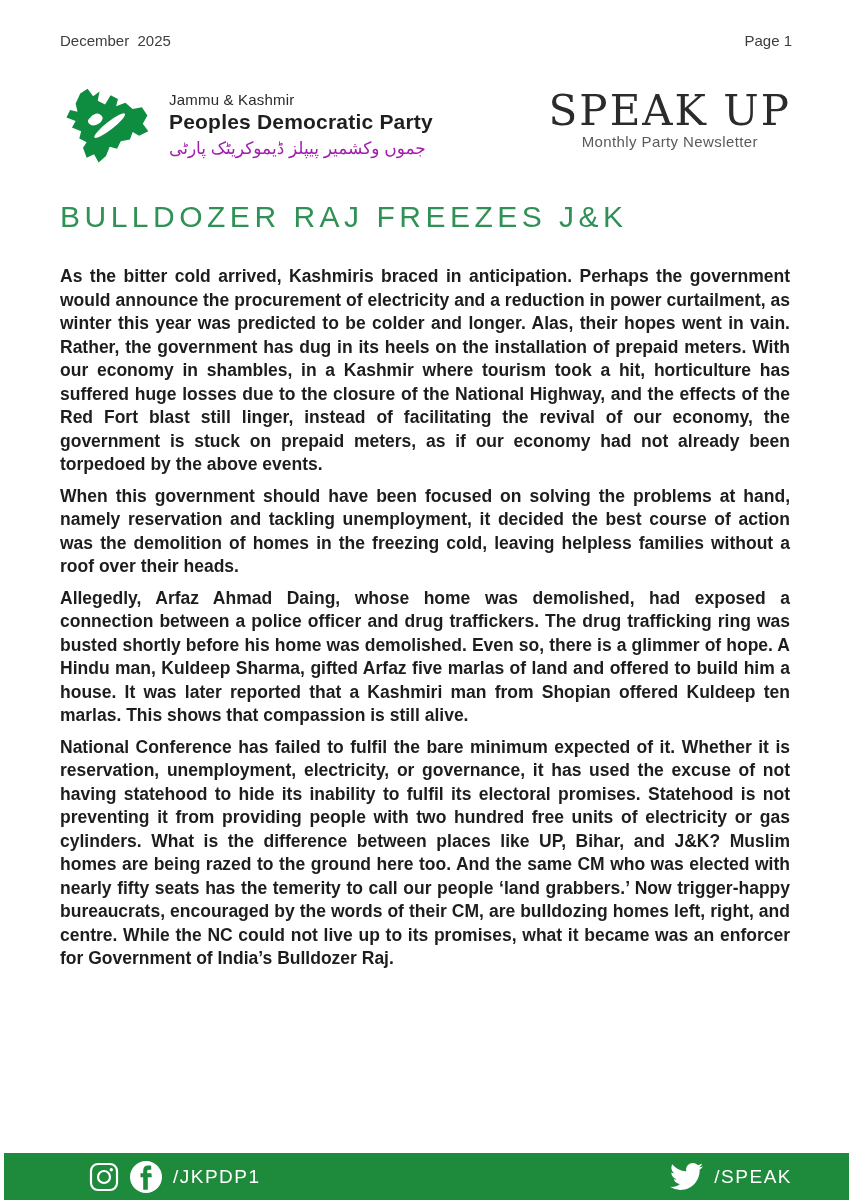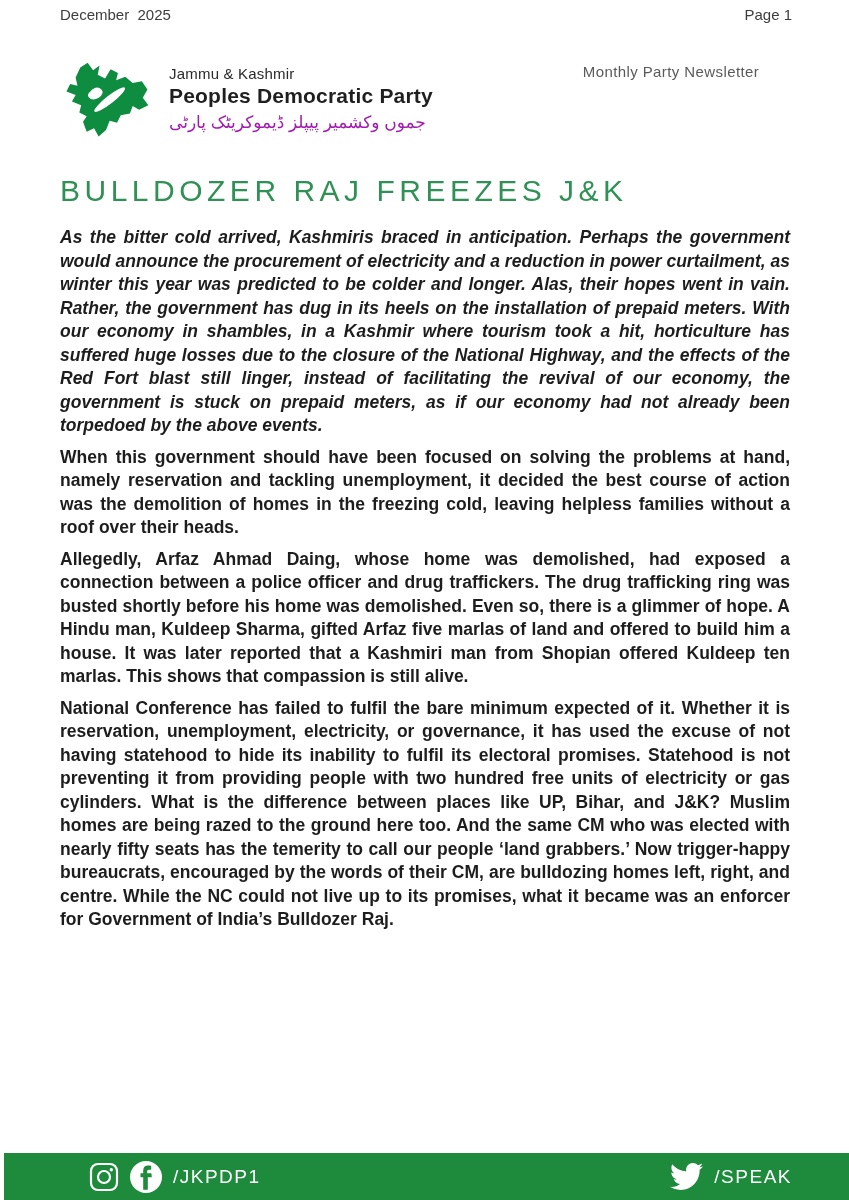--- a/index.html
+++ b/index.html
@@ -9,21 +9,21 @@
     width: 849px;
     height: 1200px;
     margin: 0 auto;
     background: #ffffff;
     overflow: hidden;
     font-family: "Liberation Sans", sans-serif;
   }
   .top-row {
     display: flex;
     justify-content: space-between;
-    padding: 6px 57px 0 60px;
+    padding: 32px 57px 0 60px;
     font-size: 15px;
     color: #3d3d3d;
   }
   .top-row span { white-space: pre-wrap; }
   .brand-row {
     display: flex;
     justify-content: space-between;
     align-items: flex-start;
     padding: 36px 58px 0 60px;
   }
@@ -66,21 +66,21 @@
   }
   .article {
     margin: 9px 59px 0 60px;
     font-size: 17.5px;
     font-weight: bold;
     line-height: 23.5px;
     color: #1d1d1d;
     text-align: justify;
   }
   .article p { margin-top: 8px; }
-  .article p:first-child { margin-top: 4px; font-style: italic; }
+  .article p:first-child { margin-top: 17px; }
   .article { padding-top: 5px; }
   .footer {
     position: absolute;
     left: 4px; right: 0; bottom: 0;
     height: 47px;
     background: #1E8A3C;
     display: flex;
     align-items: center;
     justify-content: space-between;
     padding: 0 57px 0 85px;
@@ -114,20 +114,21 @@
         </svg>
       </span>
       <div class="brand-text">
         <div class="brand-region">Jammu &amp; Kashmir</div>
         <div class="brand-party">Peoples Democratic Party</div>
         <div class="brand-urdu">جموں وکشمیر پیپلز ڈیموکریٹک پارٹی</div>
       </div>
     </div>
 
     <div class="masthead">
+      <div class="masthead-title">SPEAK UP</div>
       <div class="masthead-sub">Monthly Party Newsletter</div>
     </div>
   </div>
 
   <h1 class="headline">BULLDOZER RAJ FREEZES J&amp;K</h1>
 
   <div class="article">
     <p>As the bitter cold arrived, Kashmiris braced in anticipation. Perhaps the government would announce the procurement of electricity and a reduction in power curtailment, as winter this year was predicted to be colder and longer. Alas, their hopes went in vain. Rather, the government has dug in its heels on the installation of prepaid meters. With our economy in shambles, in a Kashmir where tourism took a hit, horticulture has suffered huge losses due to the closure of the National Highway, and the effects of the Red Fort blast still linger, instead of facilitating the revival of our economy, the government is stuck on prepaid meters, as if our economy had not already been torpedoed by the above events.</p>
     <p>When this government should have been focused on solving the problems at hand, namely reservation and tackling unemployment, it decided the best course of action was the demolition of homes in the freezing cold, leaving helpless families without a roof over their heads.</p>
     <p>Allegedly, Arfaz Ahmad Daing, whose home was demolished, had exposed a connection between a police officer and drug traffickers. The drug trafficking ring was busted shortly before his home was demolished. Even so, there is a glimmer of hope. A Hindu man, Kuldeep Sharma, gifted Arfaz five marlas of land and offered to build him a house. It was later reported that a Kashmiri man from Shopian offered Kuldeep ten marlas. This shows that compassion is still alive.</p>

